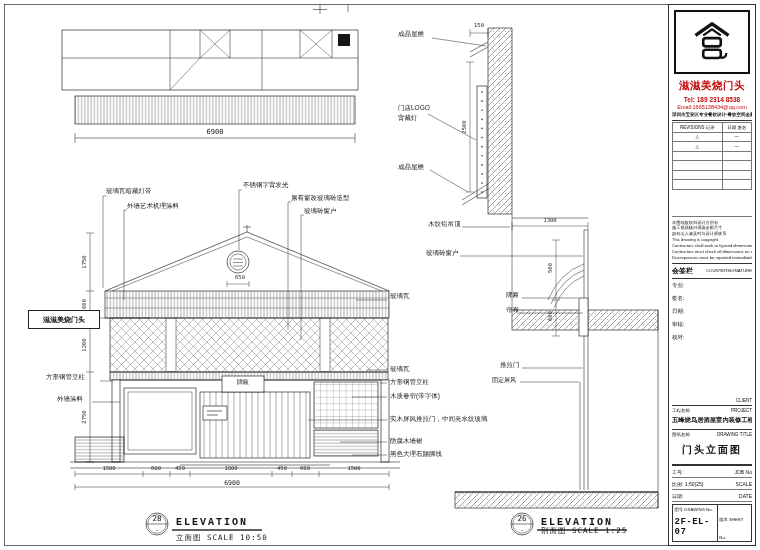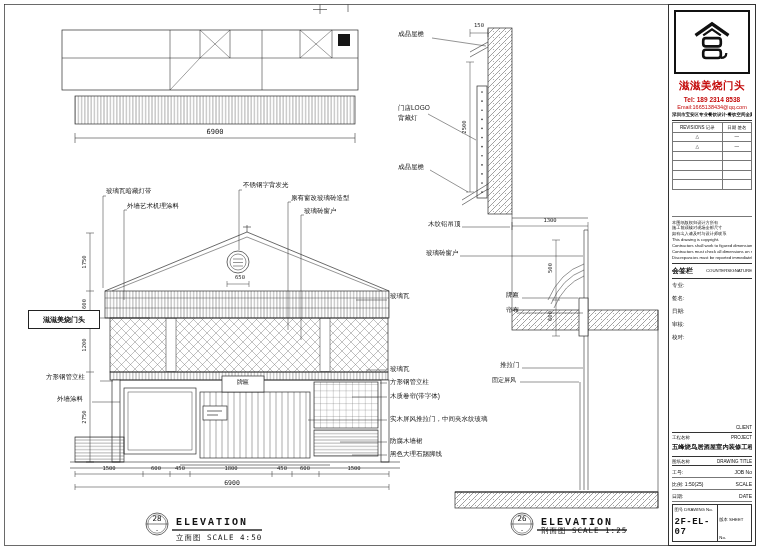--- a/index.html
+++ b/index.html
@@ -210,21 +210,21 @@
 <span class="dim rot" style="left:85px;top:417px">2750</span>
 <span class="dim dimc" style="left:479px;top:23px">150</span>
 <span class="dim rot" style="left:465px;top:127px">2500</span>
 <span class="dim dimc" style="left:550px;top:218px">1300</span>
 <span class="dim rot" style="left:551px;top:268px">500</span>
 <span class="dim rot" style="left:551px;top:316px">600</span>
 
 <span class="vnum" style="left:157px;top:514px">28</span>
 <span class="vden" style="left:157px;top:526px">-</span>
 <span class="vtitle" style="left:176px;top:517px">ELEVATION</span>
-<span class="vsub" style="left:176px;top:533px">立面图  SCALE 4:50</span>
+<span class="vsub" style="left:176px;top:533px">立面图  SCALE 10:50</span>
 <span class="vnum" style="left:522px;top:514px">26</span>
 <span class="vden" style="left:522px;top:526px">-</span>
 <span class="vtitle" style="left:541px;top:517px">ELEVATION</span>
 <span class="vsub" style="left:541px;top:526px">剖面图  SCALE 1:25</span>
 
 <div class="tblock">
   <div class="tb-logo">
     <svg width="44" height="44" viewBox="0 0 40 40">
       <g stroke="#111" fill="none">
         <path d="M5,14 L20,3.5 L35,14" stroke-width="3"></path>
@@ -295,20 +295,21 @@
   <div class="tb-client">CLIENT</div>
   <div class="tb-row">
     <span>工程名称</span>
     <span>PROJECT</span>
   </div>
   <div class="tb-proj">五峰烧鸟居酒屋室内装修工程</div>
   <div class="tb-row">
     <span>图纸名称</span>
     <span>DRAWING TITLE</span>
   </div>
+  <div class="tb-title">门头立面图</div>
   <div class="tb-meta" style="border-top:1px solid #333">
     <span>工号:</span>
     <span>JOB No</span>
   </div>
   <div class="tb-meta">
     <span>比例: 1:50(25)</span>
     <span>SCALE</span>
   </div>
   <div class="tb-meta">
     <span>日期:</span>

